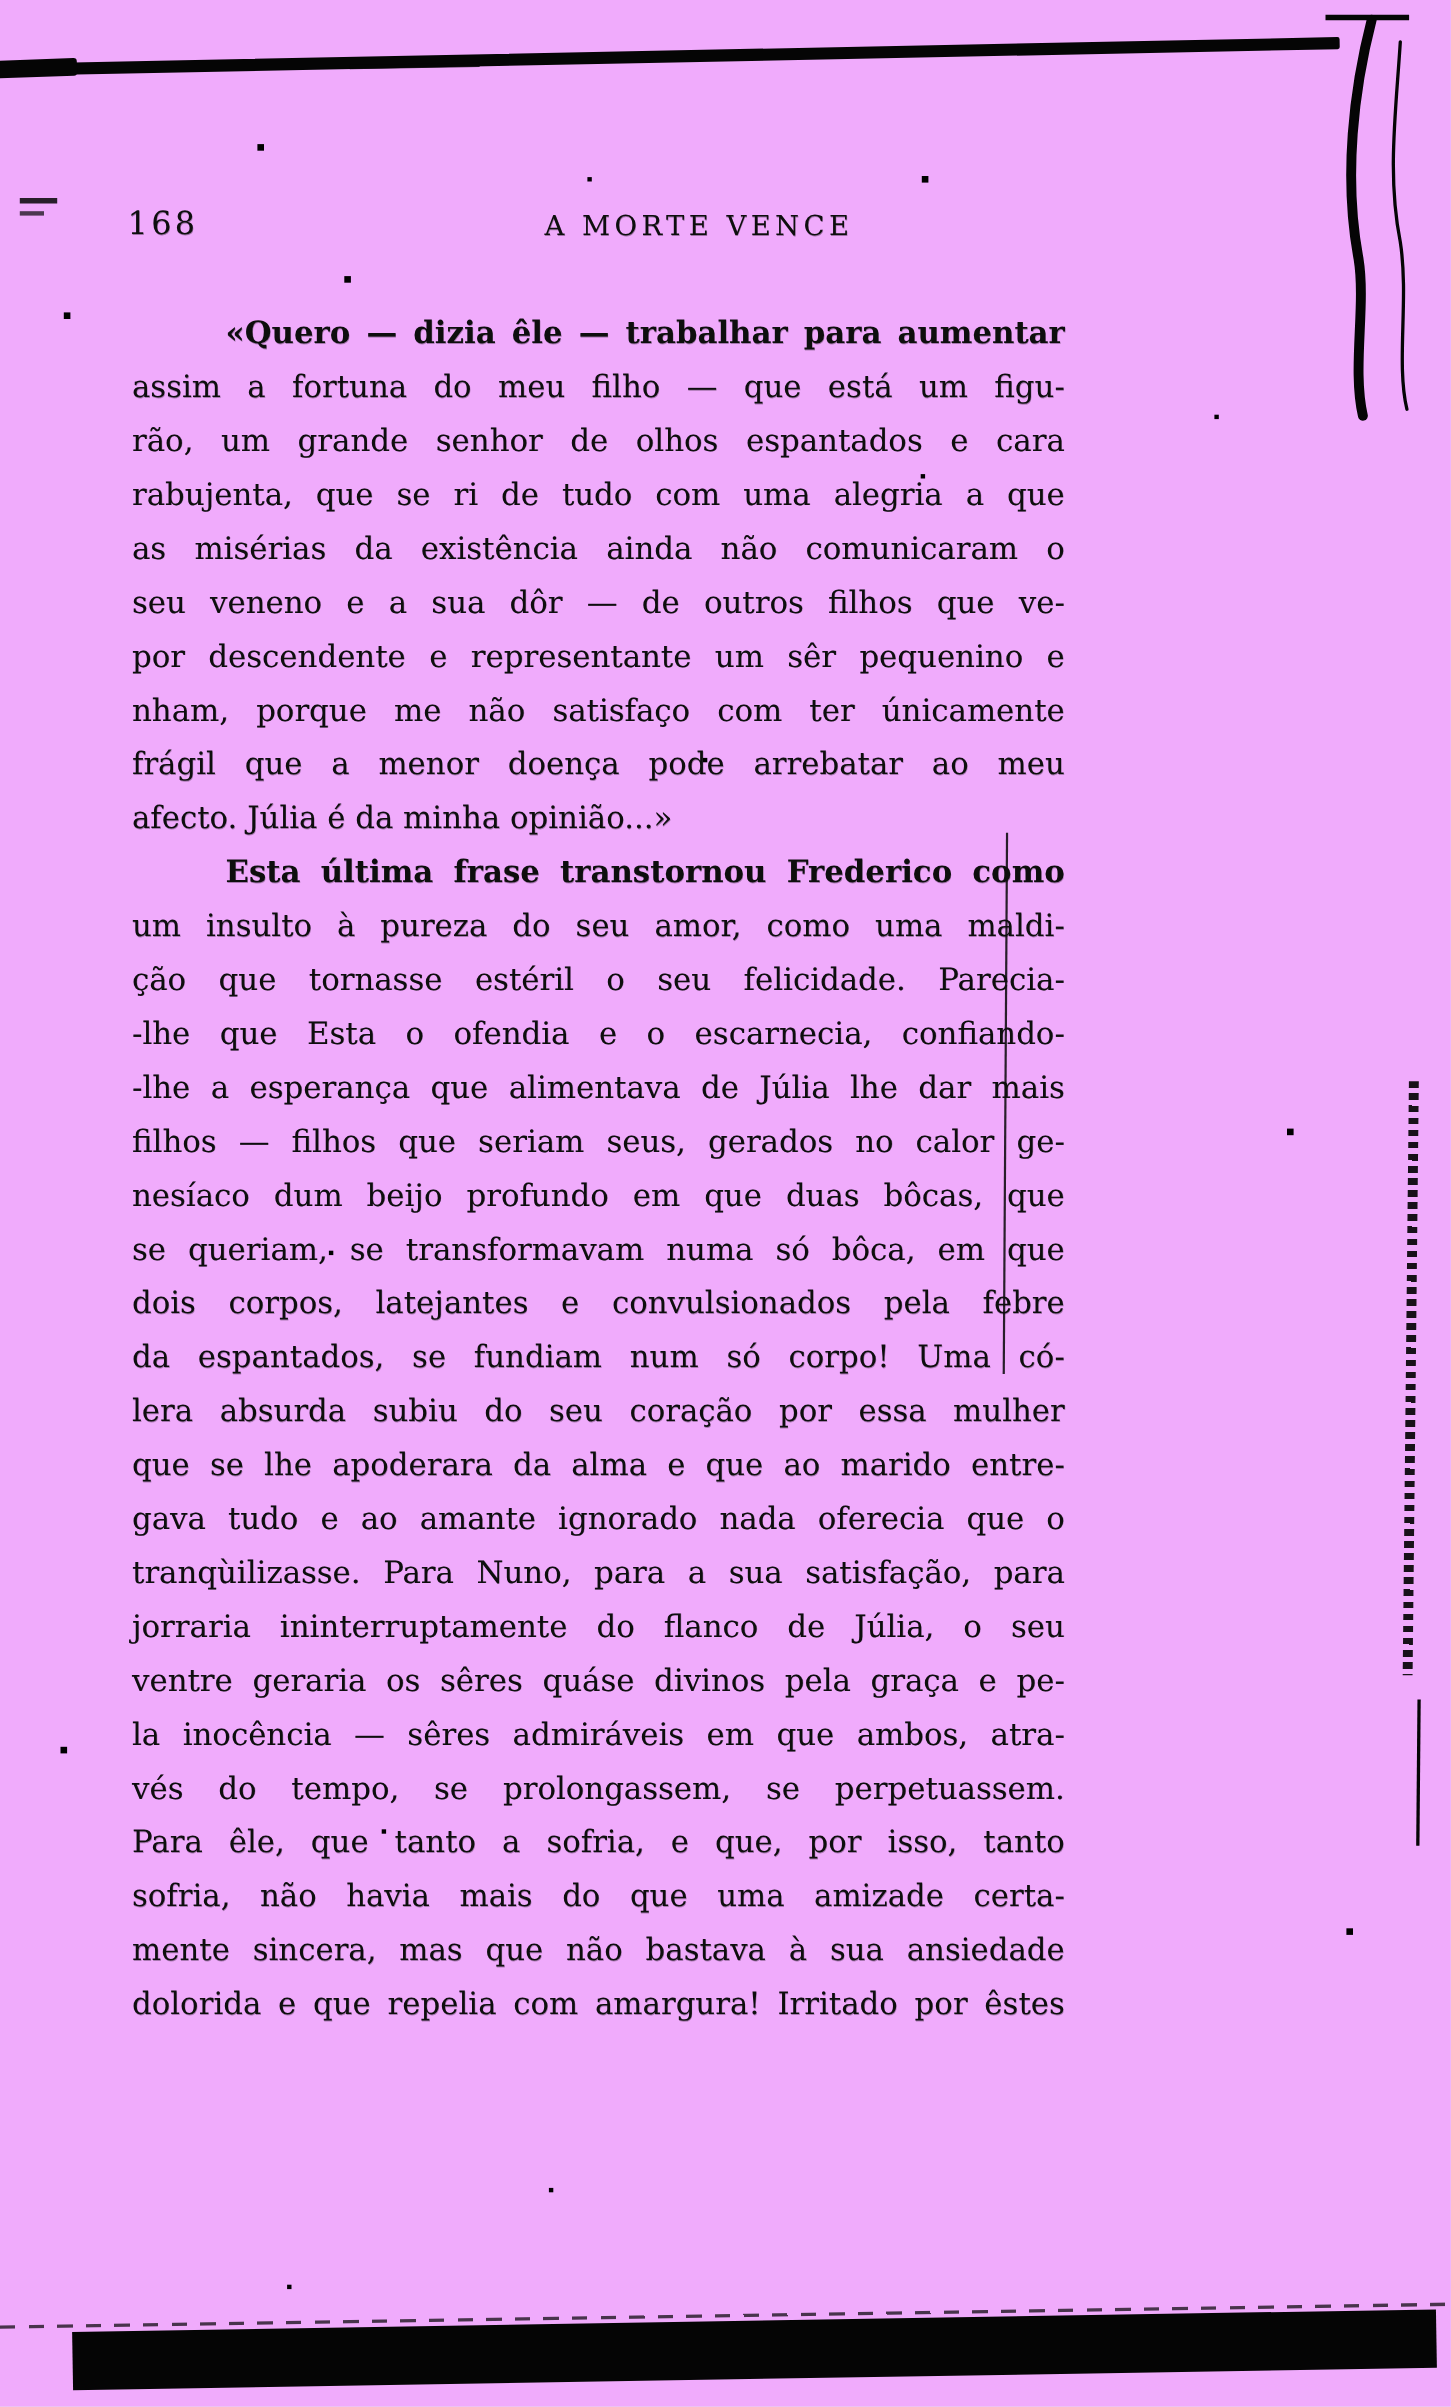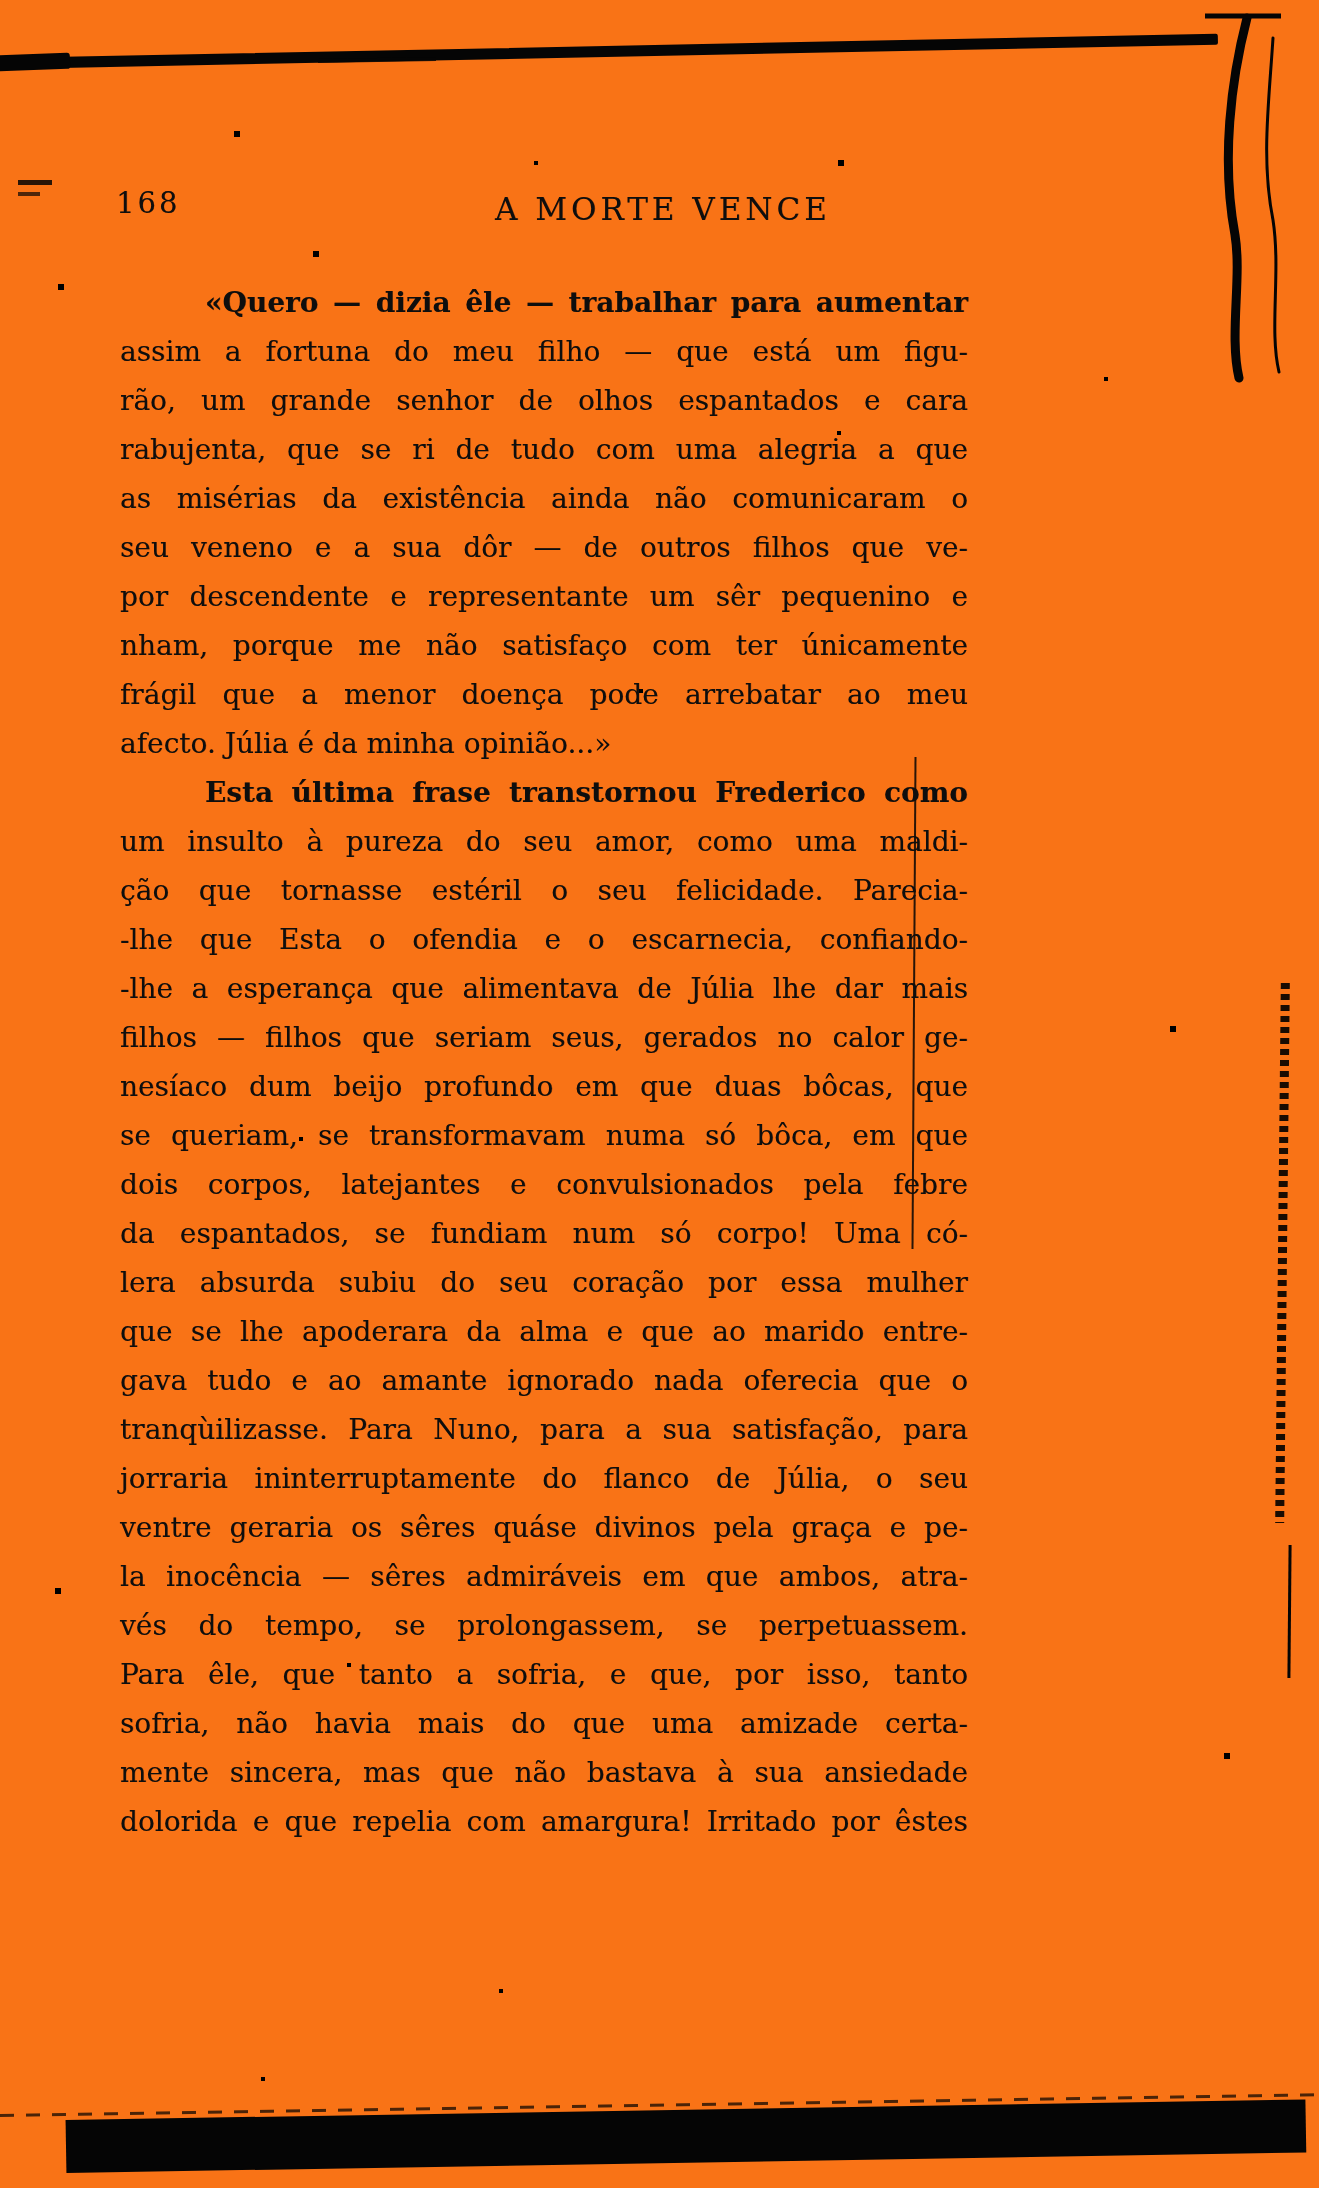--- a/index.html
+++ b/index.html
@@ -1,27 +1,27 @@
 <!DOCTYPE html>
 <html><head>
 <meta charset="utf-8">
 <style>
   html,body{margin:0;padding:0;background:#e8e8e8;}
   .page{
-    position:relative;width:1319px;height:2188px;background:#f97316;
+    position:relative;width:1319px;height:2188px;background:#f0abfc;
     overflow:hidden;margin:0 auto;
     font-family:"DejaVu Serif","Liberation Serif",serif;color:#0e0e0e;
   }
   
   .folio{
     position:absolute;left:116px;top:186px;font-size:29px;letter-spacing:3px;
     text-shadow:0.4px 0.4px 0 rgba(0,0,0,.35);
   }
   .running-title{
-    position:absolute;left:495px;top:191px;font-size:31px;letter-spacing:4px;
+    position:absolute;left:495px;top:191px;font-size:25px;letter-spacing:4px;
     text-shadow:0.4px 0.4px 0 rgba(0,0,0,.35);
   }
   
   .text-block{
     position:absolute;left:120px;top:278px;width:848px;
   }
   .line{
     font-size:28px;line-height:49px;height:49px;
     text-align:justify;text-align-last:justify;
     white-space:normal;

